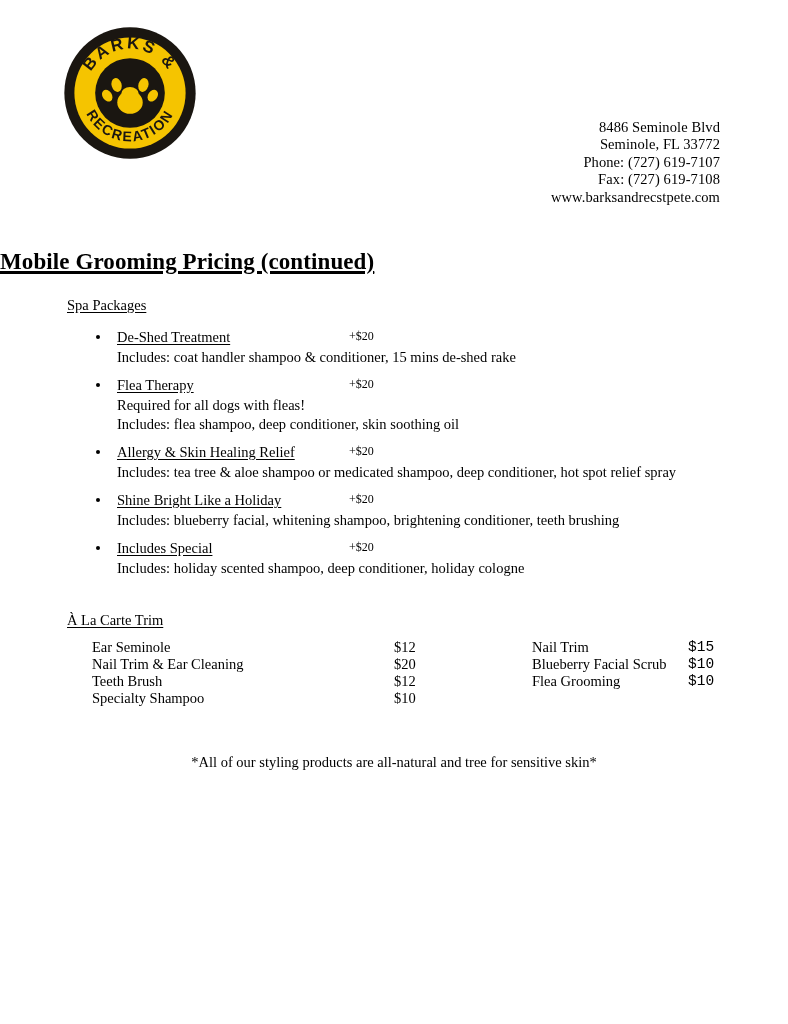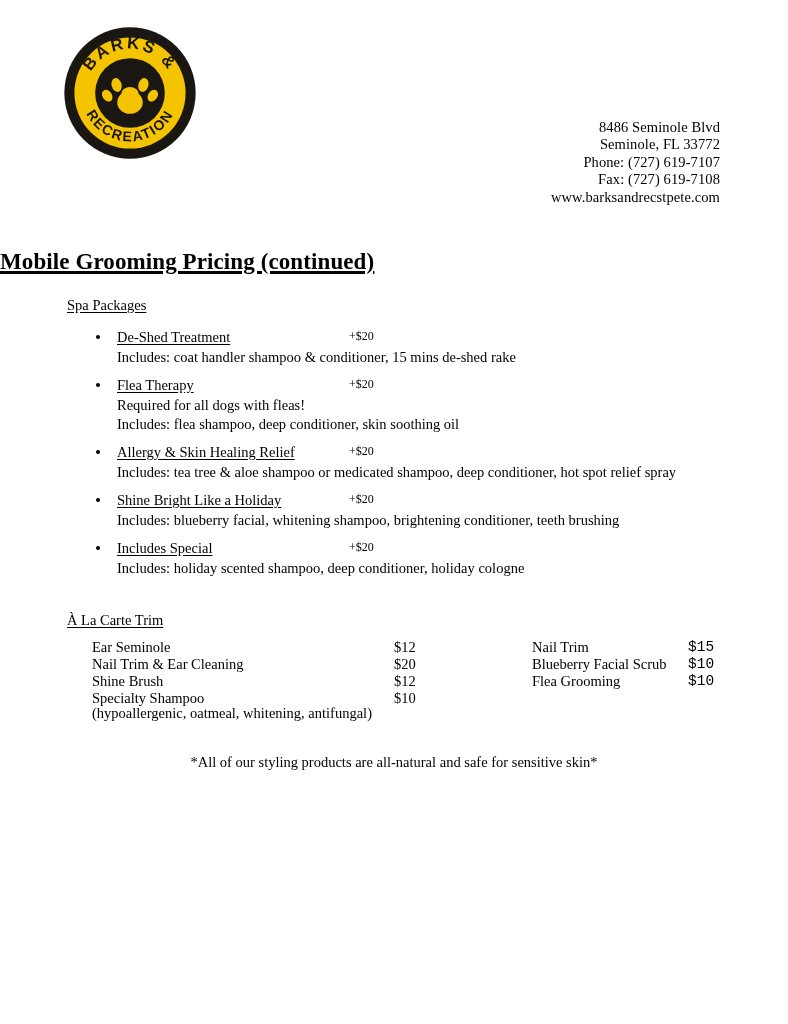--- a/index.html
+++ b/index.html
@@ -271,28 +271,27 @@
         <span class="ala-cell ala-name-r">Nail Trim</span>
         <span class="ala-cell ala-price-r">$15</span>
       </div>
       <div class="ala-row">
         <span class="ala-cell ala-name-l">Nail Trim &amp; Ear Cleaning</span>
         <span class="ala-cell ala-price-l">$20</span>
         <span class="ala-cell ala-name-r">Blueberry Facial Scrub</span>
         <span class="ala-cell ala-price-r">$10</span>
       </div>
       <div class="ala-row">
-        <span class="ala-cell ala-name-l">Shine Brush</span>
+        <span class="ala-cell ala-name-l">Teeth Brush</span>
         <span class="ala-cell ala-price-l">$12</span>
         <span class="ala-cell ala-name-r">Flea Grooming</span>
         <span class="ala-cell ala-price-r">$10</span>
       </div>
       <div class="ala-row">
         <span class="ala-cell ala-name-l">Specialty Shampoo</span>
         <span class="ala-cell ala-price-l">$10</span>
       </div>
     </div>
 
-  <div class="ala-note">(hypoallergenic, oatmeal, whitening, antifungal)</div>
-
-  <div class="footer-note">*All of our styling products are all-natural and safe for sensitive skin*</div>
+
+  <div class="footer-note">*All of our styling products are all-natural and tree for sensitive skin*</div>
 
 </div>
 
 </body></html>

